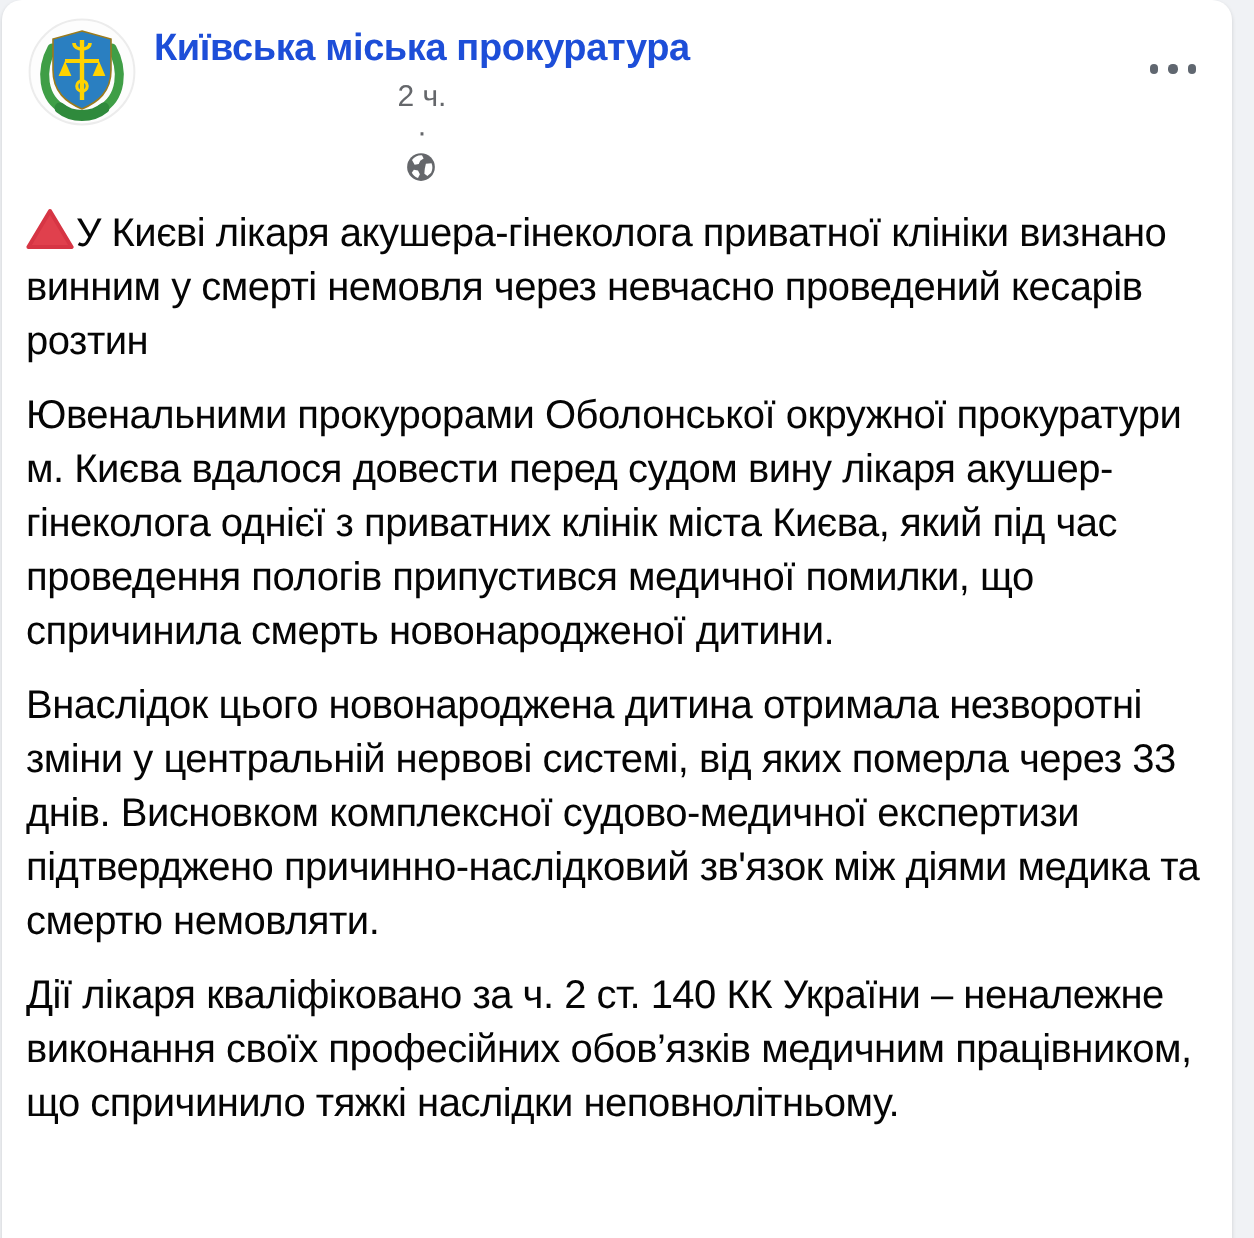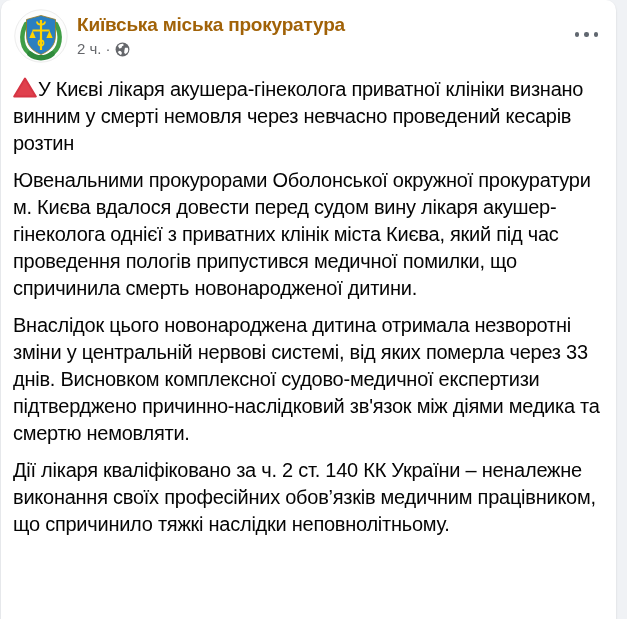--- a/index.html
+++ b/index.html
@@ -38,31 +38,32 @@
   .avatar svg { display: block; width: 54px; height: 54px; }
   .header-info {
     margin-left: 9px;
     padding-top: 4px;
     min-width: 0;
   }
   .page-name {
     font-size: 19px;
     line-height: 24px;
     font-weight: 700;
-    color: #a16207;
+    color: #1d4ed8;
     letter-spacing: -0.2px;
     cursor: pointer;
   }
   .meta-row {
     display: flex;
     align-items: center;
     margin-top: 3px;
     font-size: 15px;
     line-height: 18px;
     color: #65676b;
+    flex-direction: column;
   }
   .meta-row .timestamp { cursor: pointer; }
   .meta-sep { margin: 0 4px; }
   .globe { width: 15px; height: 15px; display: inline-block; }
   .globe svg { display: block; width: 15px; height: 15px; }
   .menu-btn {
     position: absolute;
     right: 16px;
     top: 26px;
     display: flex;

